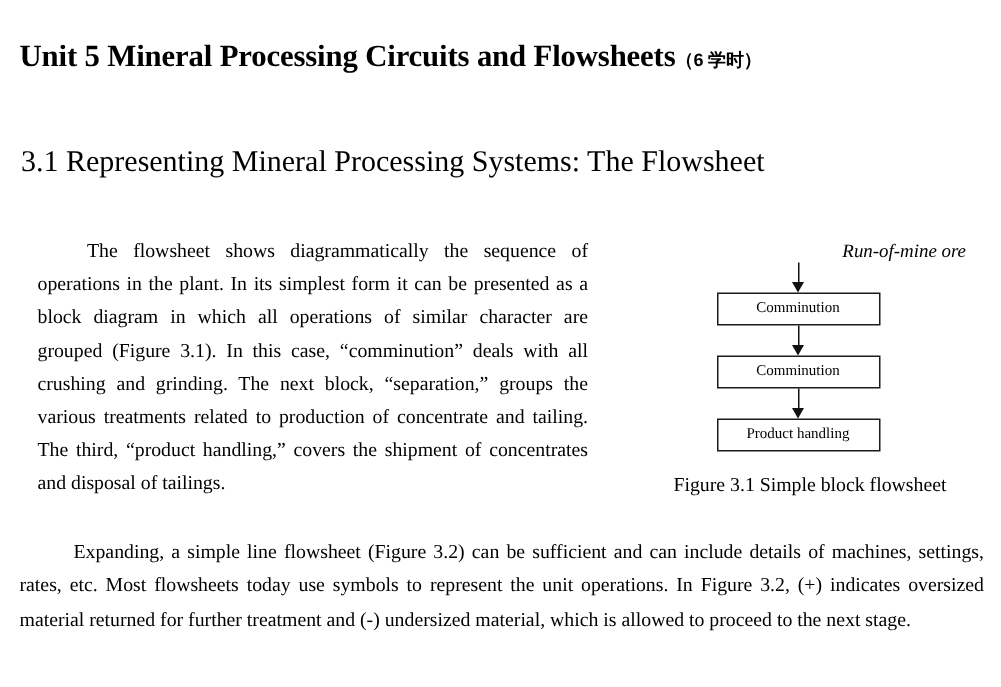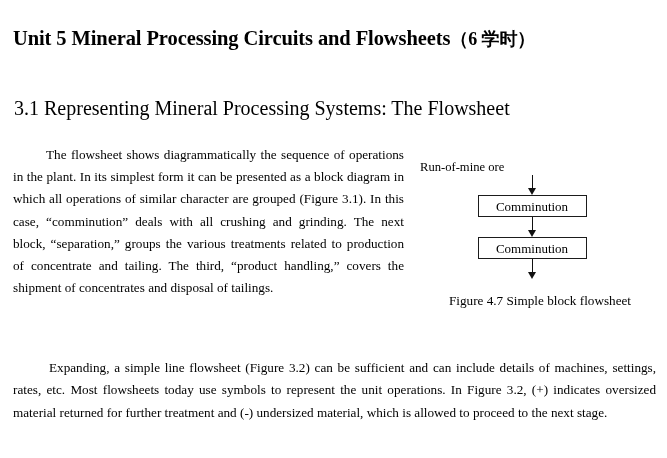--- a/index.html
+++ b/index.html
@@ -29,23 +29,23 @@
     left: 13px;
     top: 12px;
     width: 654px;
     font-size: 20.5px;
     font-weight: bold;
     letter-spacing: -0.1px;
     white-space: nowrap;
     line-height: 1.25;
   }
   .doc-title .cn {
-    font-family: Liberation Serif, serif;
+    font-family: Liberation Sans, sans-serif;
     font-weight: bold;
-    font-size: 18px;
+    font-size: 12px;
   }
 
   
   .section-heading {
     position: absolute;
     left: 14px;
     top: 78px;
     font-size: 20px;
     font-weight: normal;
     line-height: 1.3;
@@ -57,21 +57,21 @@
     position: absolute;
     left: 13px;
     top: 144px;
     width: 391px;
     font-size: 13.2px;
     line-height: 22.2px;
     text-align: justify;
     text-justify: inter-word;
   }
   .col-text p {
-    margin: 0;
+    margin: 12px;
     text-indent: 33px;
   }
 
   
   .full-text {
     position: absolute;
     left: 13px;
     top: 357px;
     width: 643px;
     font-size: 13.2px;
@@ -85,25 +85,26 @@
   }
 
   
   .figure {
     position: absolute;
     left: 420px;
     top: 160px;
     width: 240px;
   }
   .fig-toplabel {
-    text-align: left;
+    text-align: right;
     font-size: 12.6px;
     line-height: 15px;
     width: 224px;
     margin-left: 0px;
+    font-style: italic;
   }
   .fig-stack {
     width: 224px;
     display: flex;
     flex-direction: column;
     align-items: center;
   }
   .arrow {
     position: relative;
     width: 9px;
@@ -128,21 +129,21 @@
     border-top: 7px solid #111;
   }
   .fig-box {
     width: 109px;
     height: 22px;
     border: 1.6px solid #1b1b1b;
     background: #ffffff;
     display: flex;
     align-items: center;
     justify-content: center;
-    font-size: 13px;
+    font-size: 10px;
     line-height: 1;
     box-sizing: border-box;
   }
   .fig-caption {
     margin-top: 14px;
     width: 240px;
     text-align: center;
     font-size: 13.2px;
     white-space: nowrap;
   }
@@ -176,22 +177,23 @@
         <span class="head"></span>
       </div>
 
       <div class="fig-box">Comminution</div>
 
       <div class="arrow">
         <span class="shaft"></span>
         <span class="head"></span>
       </div>
 
+      <div class="fig-box">Product handling</div>
 
     </div>
-    <div class="fig-caption">Figure 4.7 Simple block flowsheet</div>
+    <div class="fig-caption">Figure 3.1 Simple block flowsheet</div>
   </div>
 
   <div class="full-text">
     <p>Expanding, a simple line flowsheet (Figure 3.2) can be sufficient and can include details of machines, settings, rates, etc. Most flowsheets today use symbols to represent the unit operations. In Figure 3.2, (+) indicates oversized material returned for further treatment and (-) undersized material, which is allowed to proceed to the next stage.</p>
   </div>
 
 </div>
 
 </body></html>

